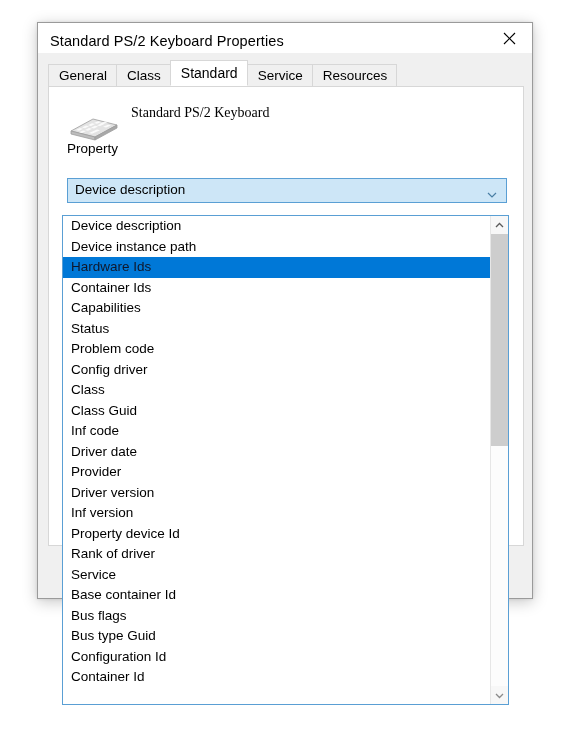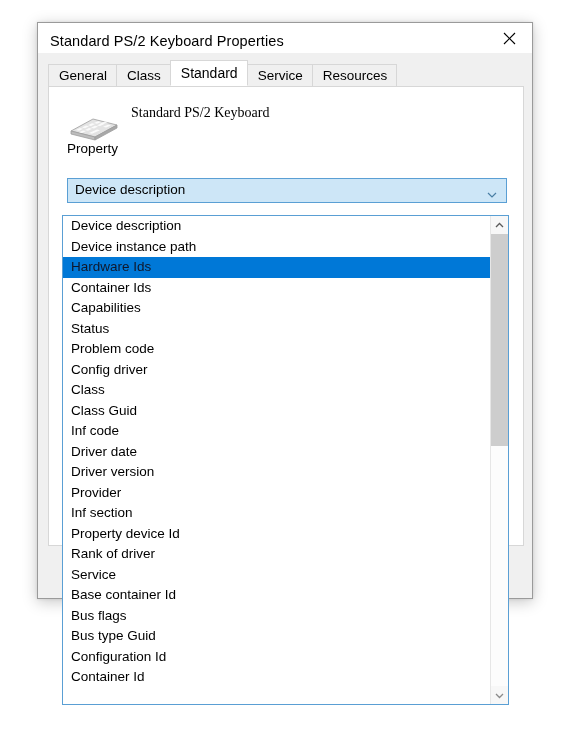--- a/index.html
+++ b/index.html
@@ -303,23 +303,23 @@
         <div class="dd-item highlighted">Hardware Ids</div>
         <div class="dd-item">Container Ids</div>
         <div class="dd-item">Capabilities</div>
         <div class="dd-item">Status</div>
         <div class="dd-item">Problem code</div>
         <div class="dd-item">Config driver</div>
         <div class="dd-item">Class</div>
         <div class="dd-item">Class Guid</div>
         <div class="dd-item">Inf code</div>
         <div class="dd-item">Driver date</div>
+        <div class="dd-item">Provider</div>
         <div class="dd-item">Driver version</div>
-        <div class="dd-item">Provider</div>
-        <div class="dd-item">Inf section</div>
+        <div class="dd-item">Inf version</div>
         <div class="dd-item">Property device Id</div>
         <div class="dd-item">Rank of driver</div>
         <div class="dd-item">Service</div>
         <div class="dd-item">Base container Id</div>
         <div class="dd-item">Bus flags</div>
         <div class="dd-item">Bus type Guid</div>
         <div class="dd-item">Configuration Id</div>
         <div class="dd-item">Container Id</div>
       </div>
 

